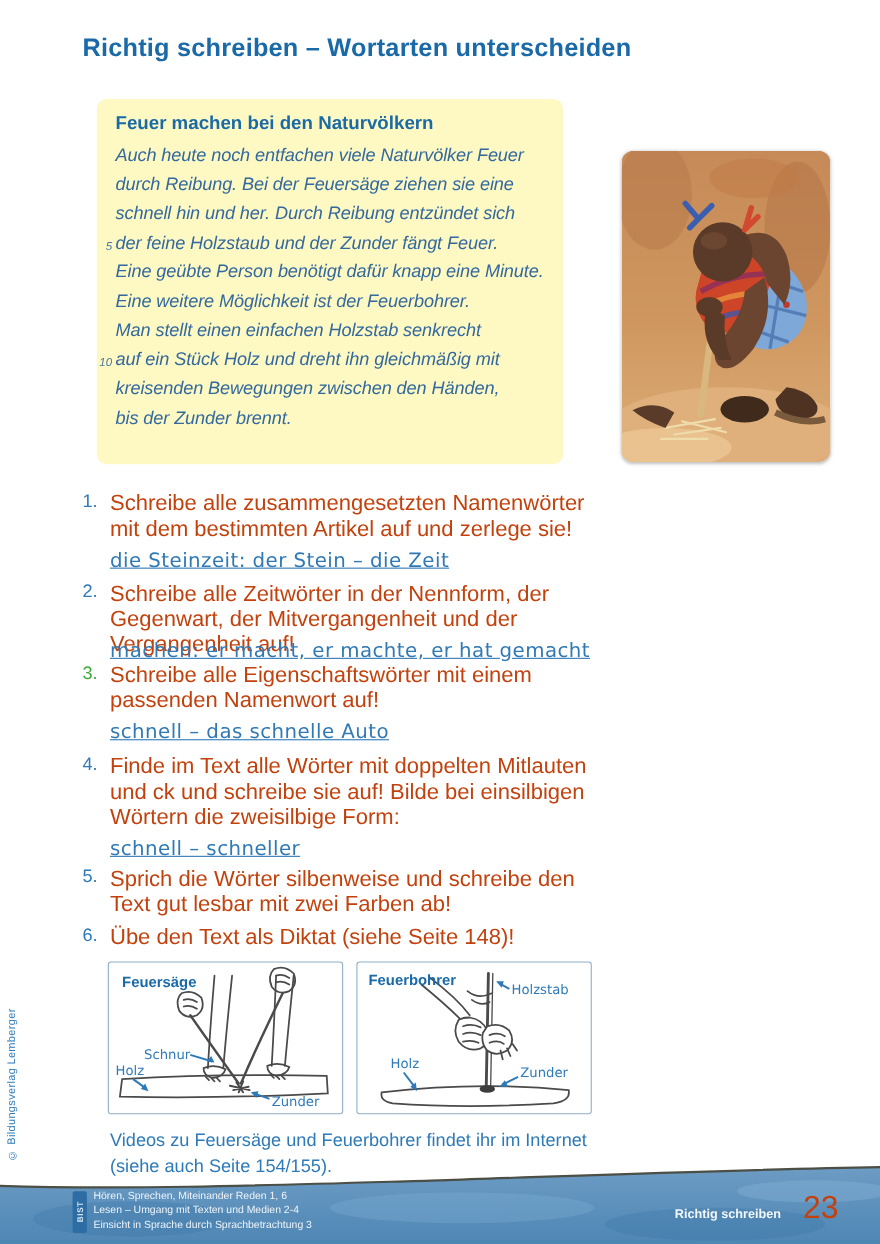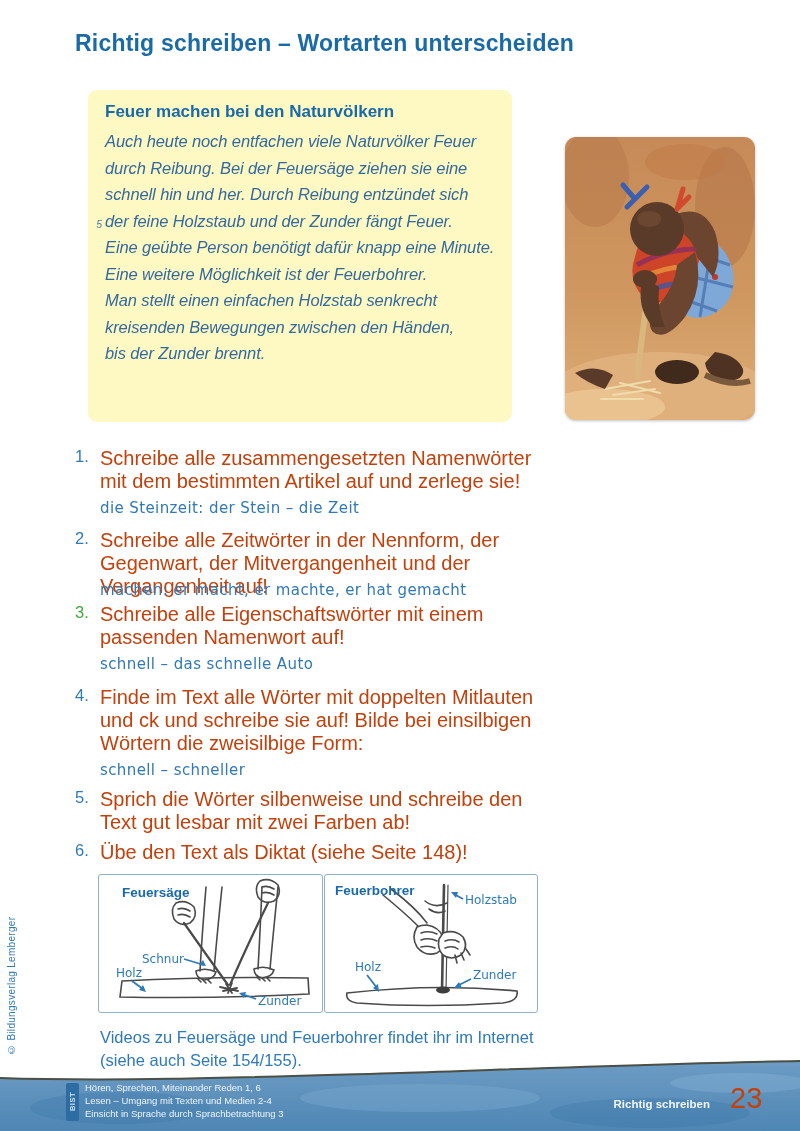--- a/index.html
+++ b/index.html
@@ -43,28 +43,28 @@
     font-size:16.5px;color:#2e7ab8;
   }
   .ex-num.green{color:#3faa3c;}
   .ex-text{
     position:absolute;left:25px;top:0;width:442px;
     font-size:20px;line-height:23px;color:#c2410c;
   }
   .ex-example{
     position:absolute;left:25px;width:450px;
     font-family:"DejaVu Sans",sans-serif;
-    font-size:15px;color:#3079b5;letter-spacing:0.4px;white-space:nowrap;
+    font-size:18px;color:#3079b5;letter-spacing:0.4px;white-space:nowrap;text-decoration:underline;
   }
   
   .diagram{
     position:absolute;top:874px;width:212px;height:137px;
     background:#ffffff;border:1.5px solid #8fb0c9;border-radius:3px;
   }
-  .diagram.left{left:98px;padding-left:11px;}
+  .diagram.left{left:98px;}
   .diagram.right{left:324px;}
   
   .footnote{
     position:absolute;left:100px;top:1026px;width:460px;
     font-size:16.5px;line-height:23px;color:#2e7ab8;
   }
   
   .copyright{
     position:absolute;left:6px;top:885px;height:170px;
     writing-mode:vertical-rl;transform:rotate(180deg);
@@ -128,20 +128,24 @@
           <span class="lnum"></span>
           <span class="ptext">Eine geübte Person benötigt dafür knapp eine Minute.</span>
         </div>
       <div class="pline">
           <span class="lnum"></span>
           <span class="ptext">Eine weitere Möglichkeit ist der Feuerbohrer.</span>
         </div>
       <div class="pline">
           <span class="lnum"></span>
           <span class="ptext">Man stellt einen einfachen Holzstab senkrecht</span>
+        </div>
+      <div class="pline">
+          <span class="lnum">10</span>
+          <span class="ptext">auf ein Stück Holz und dreht ihn gleichmäßig mit</span>
         </div>
       <div class="pline">
           <span class="lnum"></span>
           <span class="ptext">kreisenden Bewegungen zwischen den Händen,</span>
         </div>
       <div class="pline">
           <span class="lnum"></span>
           <span class="ptext">bis der Zunder brennt.</span>
         </div>
     </div>

